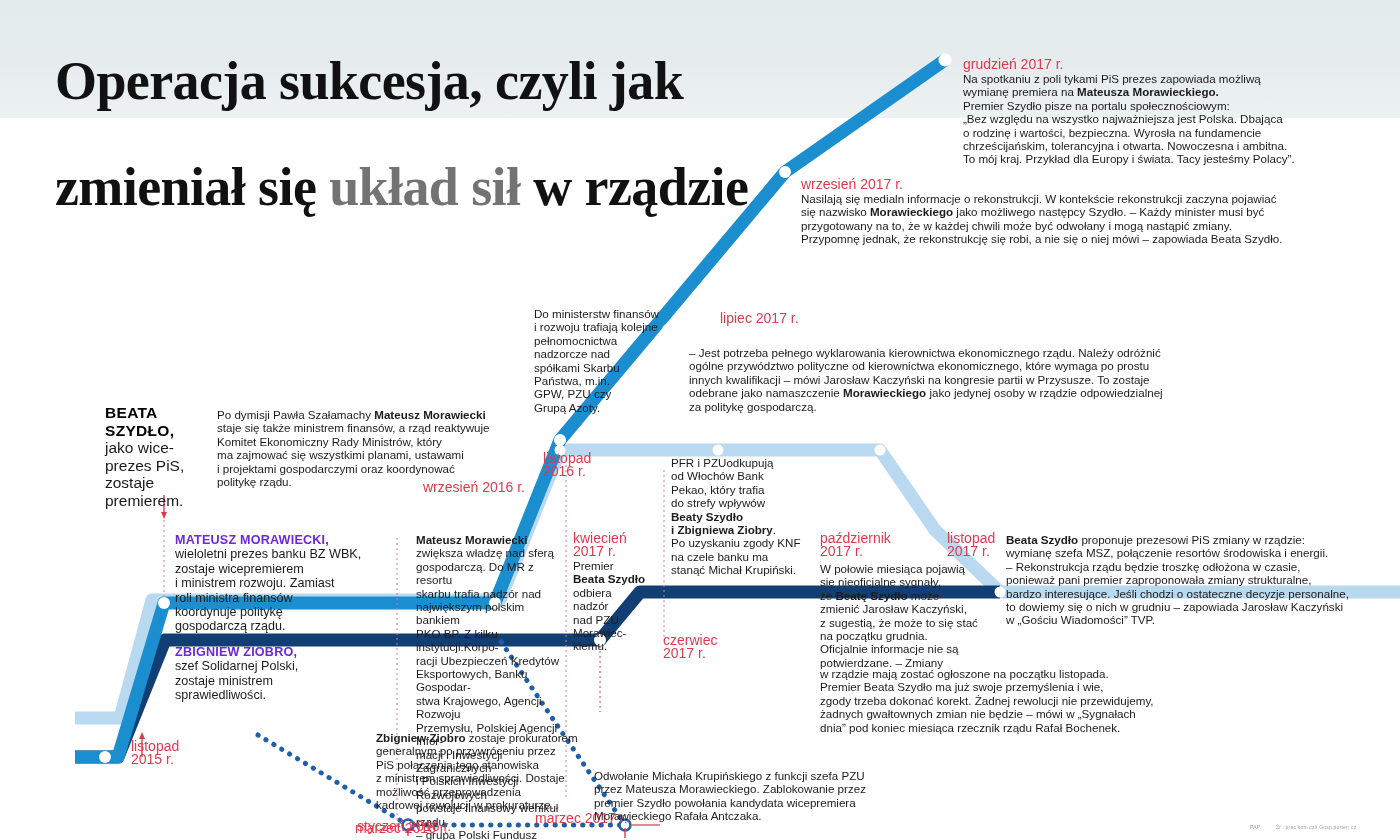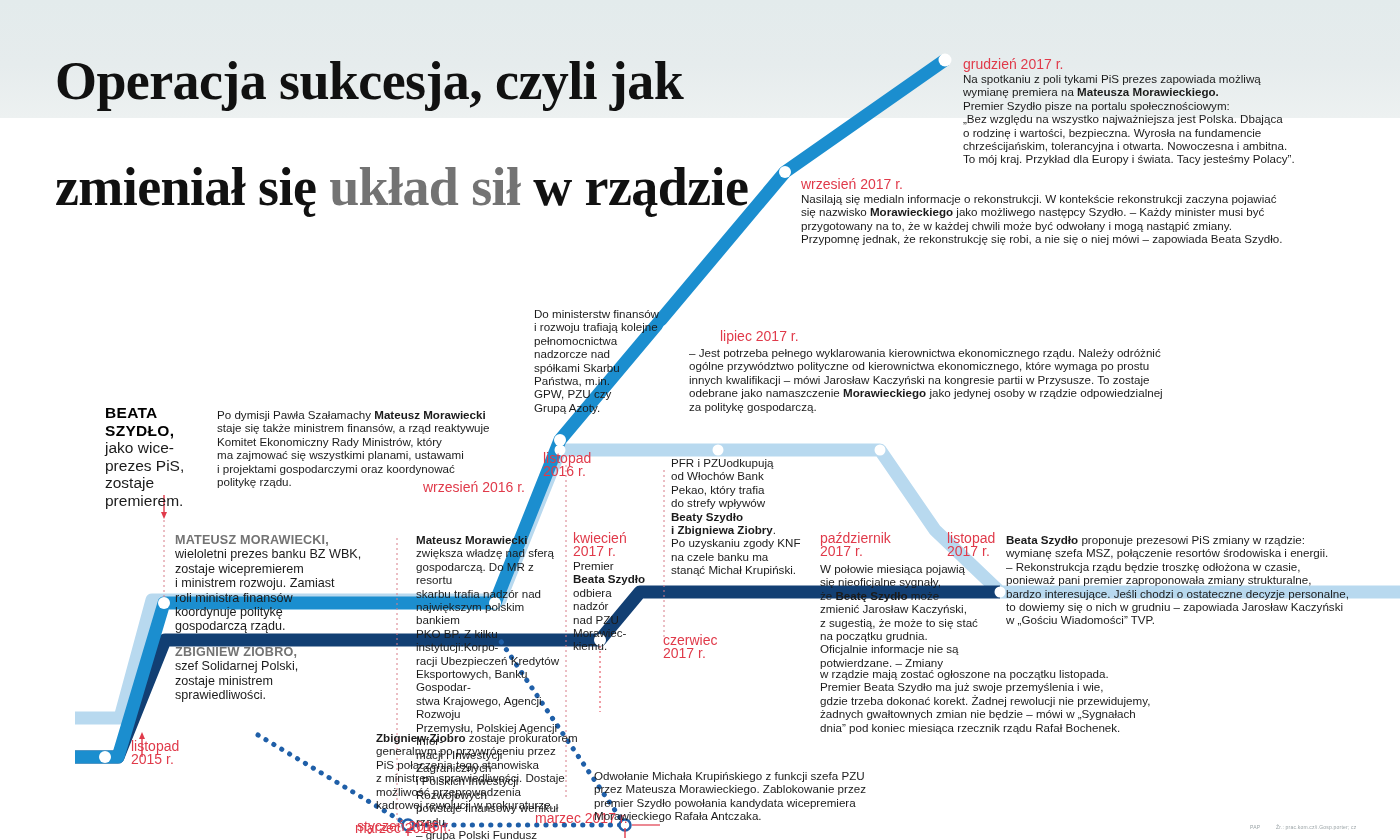--- a/index.html
+++ b/index.html
@@ -47,21 +47,21 @@
     color:#e03a4a;
     font-size:14px;
     line-height:12.6px;
     font-family:"Liberation Sans", sans-serif;
     white-space:pre-line;
   }
   .lblue-name{
     color:#000000;font-weight:700;letter-spacing:.3px;
   }
   .blue-name{
-    color:#737373;font-weight:700;letter-spacing:.2px;
+    color:#6d28d9;font-weight:700;letter-spacing:.2px;
   }
   .bigleft{
     font-size:15.5px;line-height:17.5px;color:#1b1b1b;
   }
   .bigleft .lblue-name{font-size:15.5px;}
   .med{font-size:12.6px;line-height:14.4px;}
   .med .blue-name{font-size:12.6px;}
   .credit{
     position:absolute;font-size:5px;color:#9aa3a6;letter-spacing:.2px;
   }
@@ -124,21 +124,21 @@
   <div class="blk" style="left:963px;top:72px;width:420px;"><span>Na spotkaniu z poli tykami PiS prezes zapowiada możliwą</span><br><span>wymianę premiera na </span><b>Mateusza Morawieckiego.</b><br><span>Premier Szydło pisze na portalu społecznościowym:
 „Bez względu na wszystko najważniejsza jest Polska. Dbająca
 o rodzinę i wartości, bezpieczna. Wyrosła na fundamencie
 chrześcijańskim, tolerancyjna i otwarta. Nowoczesna i ambitna.
 To mój kraj. Przykład dla Europy i świata. Tacy jesteśmy Polacy”.</span></div>
 
   <div class="date" style="left:801px;top:178px;">wrzesień 2017 r.</div>
   <div class="blk" style="left:801px;top:192px;width:600px;"><span>Nasilają się medialn informacje o rekonstrukcji. W kontekście rekonstrukcji zaczyna pojawiać</span><br><span>się nazwisko </span><b>Morawieckiego</b><span> jako możliwego następcy Szydło. – Każdy minister musi być</span><br><span>przygotowany na to, że w każdej chwili może być odwołany i mogą nastąpić zmiany.
 Przypomnę jednak, że rekonstrukcję się robi, a nie się o niej mówi – zapowiada Beata Szydło.</span></div>
 
-  <div class="date" style="left:689px;top:330px;padding-left:31px;">lipiec 2017 r.</div>
+  <div class="date" style="left:689px;top:312px;padding-left:31px;">lipiec 2017 r.</div>
   <div class="blk" style="left:689px;top:346px;width:545px;"><span>– Jest potrzeba pełnego wyklarowania kierownictwa ekonomicznego rządu. Należy odróżnić
 ogólne przywództwo polityczne od kierownictwa ekonomicznego, które wymaga po prostu
 innych kwalifikacji – mówi Jarosław Kaczyński na kongresie partii w Przysusze. To zostaje</span><br><span>odebrane jako namaszczenie </span><b>Morawieckiego</b><span> jako jedynej osoby w rządzie odpowiedzialnej</span><br><span>za politykę gospodarczą.</span></div>
 
   <div class="blk" style="left:534px;top:307px;width:160px;">Do ministerstw finansów
 i rozwoju trafiają kolejne
 pełnomocnictwa
 nadzorcze nad
 spółkami Skarbu
 Państwa, m.in.
@@ -219,21 +219,21 @@
   <div class="blk" style="left:820px;top:562px;width:190px;"><span>W połowie miesiąca pojawią
 się nieoficjalne sygnały,
 że </span><b>Beatę Szydło</b><span> może
 zmienić Jarosław Kaczyński,
 z sugestią, że może to się stać
 na początku grudnia.
 Oficjalnie informacje nie są
 potwierdzane. – Zmiany</span></div>
   <div class="blk" style="left:820px;top:667px;width:400px;">w rządzie mają zostać ogłoszone na początku listopada.
 Premier Beata Szydło ma już swoje przemyślenia i wie,
-gdzie trzeba dokonać korekt. Żadnej rewolucji nie przewidujemy,
+zgody trzeba dokonać korekt. Żadnej rewolucji nie przewidujemy,
 żadnych gwałtownych zmian nie będzie – mówi w „Sygnałach
 dnia” pod koniec miesiąca rzecznik rządu Rafał Bochenek.</div>
 
   <div class="date" style="left:947px;top:532px;">listopad
 2017 r.</div>
 
   <div class="blk" style="left:1006px;top:533px;width:394px;"><b>Beata Szydło</b><span> proponuje prezesowi PiS zmiany w rządzie:
 wymianę szefa MSZ, połączenie resortów środowiska i energii.
 – Rekonstrukcja rządu będzie troszkę odłożona w czasie,
 ponieważ pani premier zaproponowała zmiany strukturalne,

